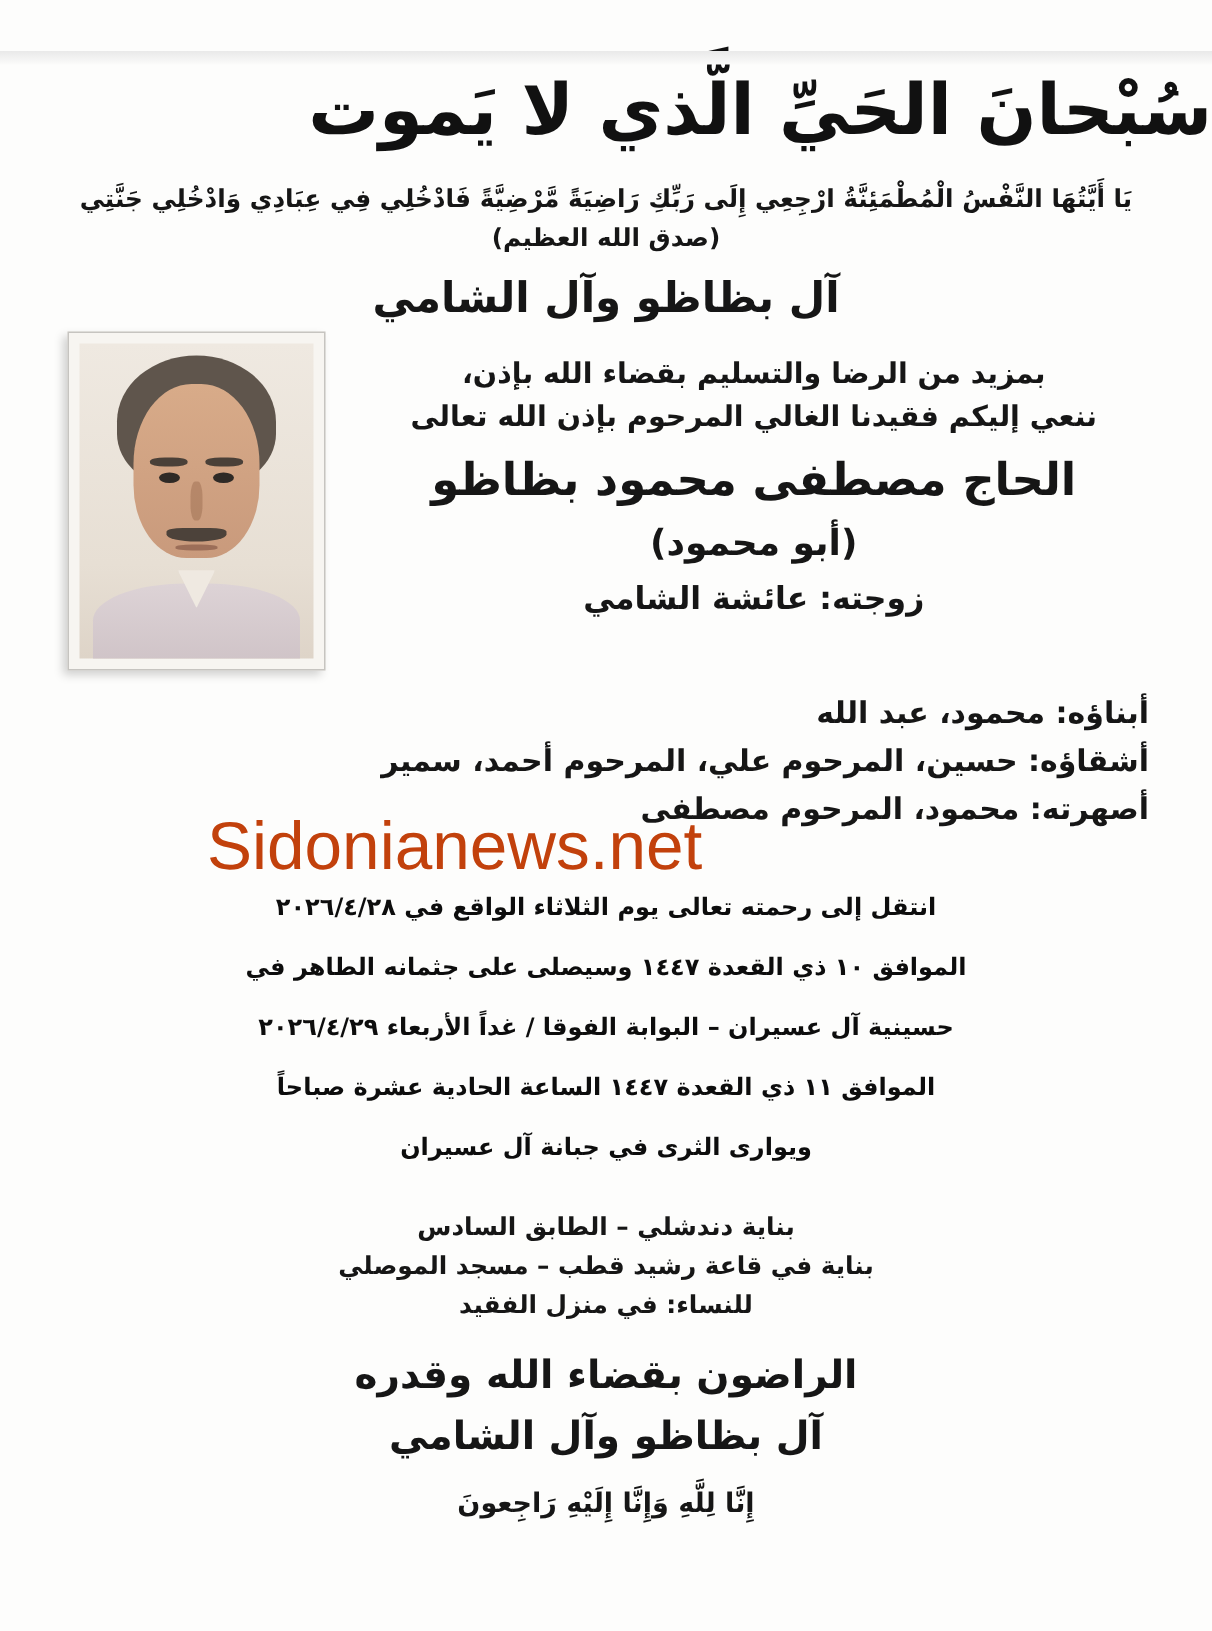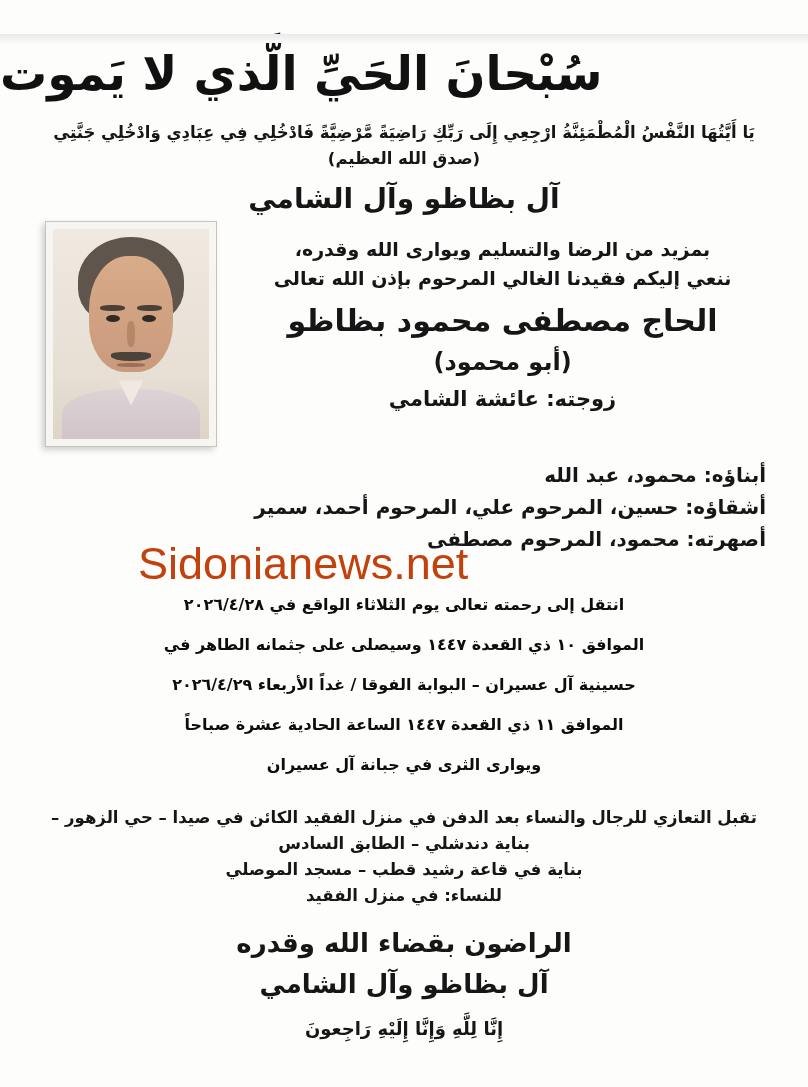--- a/index.html
+++ b/index.html
@@ -12,21 +12,21 @@
     overflow:hidden;
   }
   .page{position:relative;width:808px;height:1087px;}
   .top-strip{
     position:absolute;top:0;left:0;width:100%;height:9px;
     background:linear-gradient(180deg,#e9e9e9,#fbfbfa);
   }
   .rtl{direction:rtl;unicode-bidi:embed;}
   .calligraphy{
     margin-top:34px;
-    text-align:left;
+    text-align:right;
     font-size:47px;
     font-weight:bold;
     letter-spacing:-1px;
     line-height:80px;
     color:#111;
   }
   .verse{
     margin-top:6px;
     text-align:center;
     font-size:16.5px;
@@ -166,21 +166,21 @@
         <div class="eye left"></div>
         <div class="eye right"></div>
         <div class="nose-shadow"></div>
         <div class="mustache"></div>
         <div class="mouth"></div>
         <div class="shirt"></div>
         <div class="collar"></div>
       </div>
     </div>
     <div class="profile-text rtl">
-      <div class="intro-line">بمزيد من الرضا والتسليم ويوارى الله وقدره،</div>
+      <div class="intro-line">بمزيد من الرضا والتسليم بقضاء الله بإذن،</div>
       <div class="intro-line">ننعي إليكم فقيدنا الغالي المرحوم بإذن الله تعالى</div>
       <div class="deceased-name">الحاج مصطفى محمود بظاظو</div>
       <div class="kunya">(أبو محمود)</div>
       <div class="wife">زوجته: عائشة الشامي</div>
     </div>
   </div>
 
   <div class="relatives rtl">
     <div>أبناؤه: محمود، عبد الله</div>
     <div>أشقاؤه: حسين، المرحوم علي، المرحوم أحمد، سمير</div>
@@ -191,21 +191,20 @@
 
   <div class="death-details rtl">
     <div>انتقل إلى رحمته تعالى يوم الثلاثاء الواقع في ٢٠٢٦/٤/٢٨</div>
     <div>الموافق ١٠ ذي القعدة ١٤٤٧ وسيصلى على جثمانه الطاهر في</div>
     <div>حسينية آل عسيران – البوابة الفوقا / غداً الأربعاء ٢٠٢٦/٤/٢٩</div>
     <div>الموافق ١١ ذي القعدة ١٤٤٧ الساعة الحادية عشرة صباحاً</div>
     <div>ويوارى الثرى في جبانة آل عسيران</div>
   </div>
 
   <div class="condolences rtl">
-    <div>تقبل التعازي للرجال والنساء بعد الدفن في منزل الفقيد الكائن في صيدا – حي الزهور –</div>
     <div>بناية دندشلي – الطابق السادس</div>
     <div>بناية في قاعة رشيد قطب – مسجد الموصلي</div>
     <div>للنساء: في منزل الفقيد</div>
   </div>
 
   <div class="closing rtl">
     <div class="closing-line">الراضون بقضاء الله وقدره</div>
     <div class="closing-line">آل بظاظو وآل الشامي</div>
     <div class="closing-verse">إِنَّا لِلَّهِ وَإِنَّا إِلَيْهِ رَاجِعونَ</div>
   </div>

